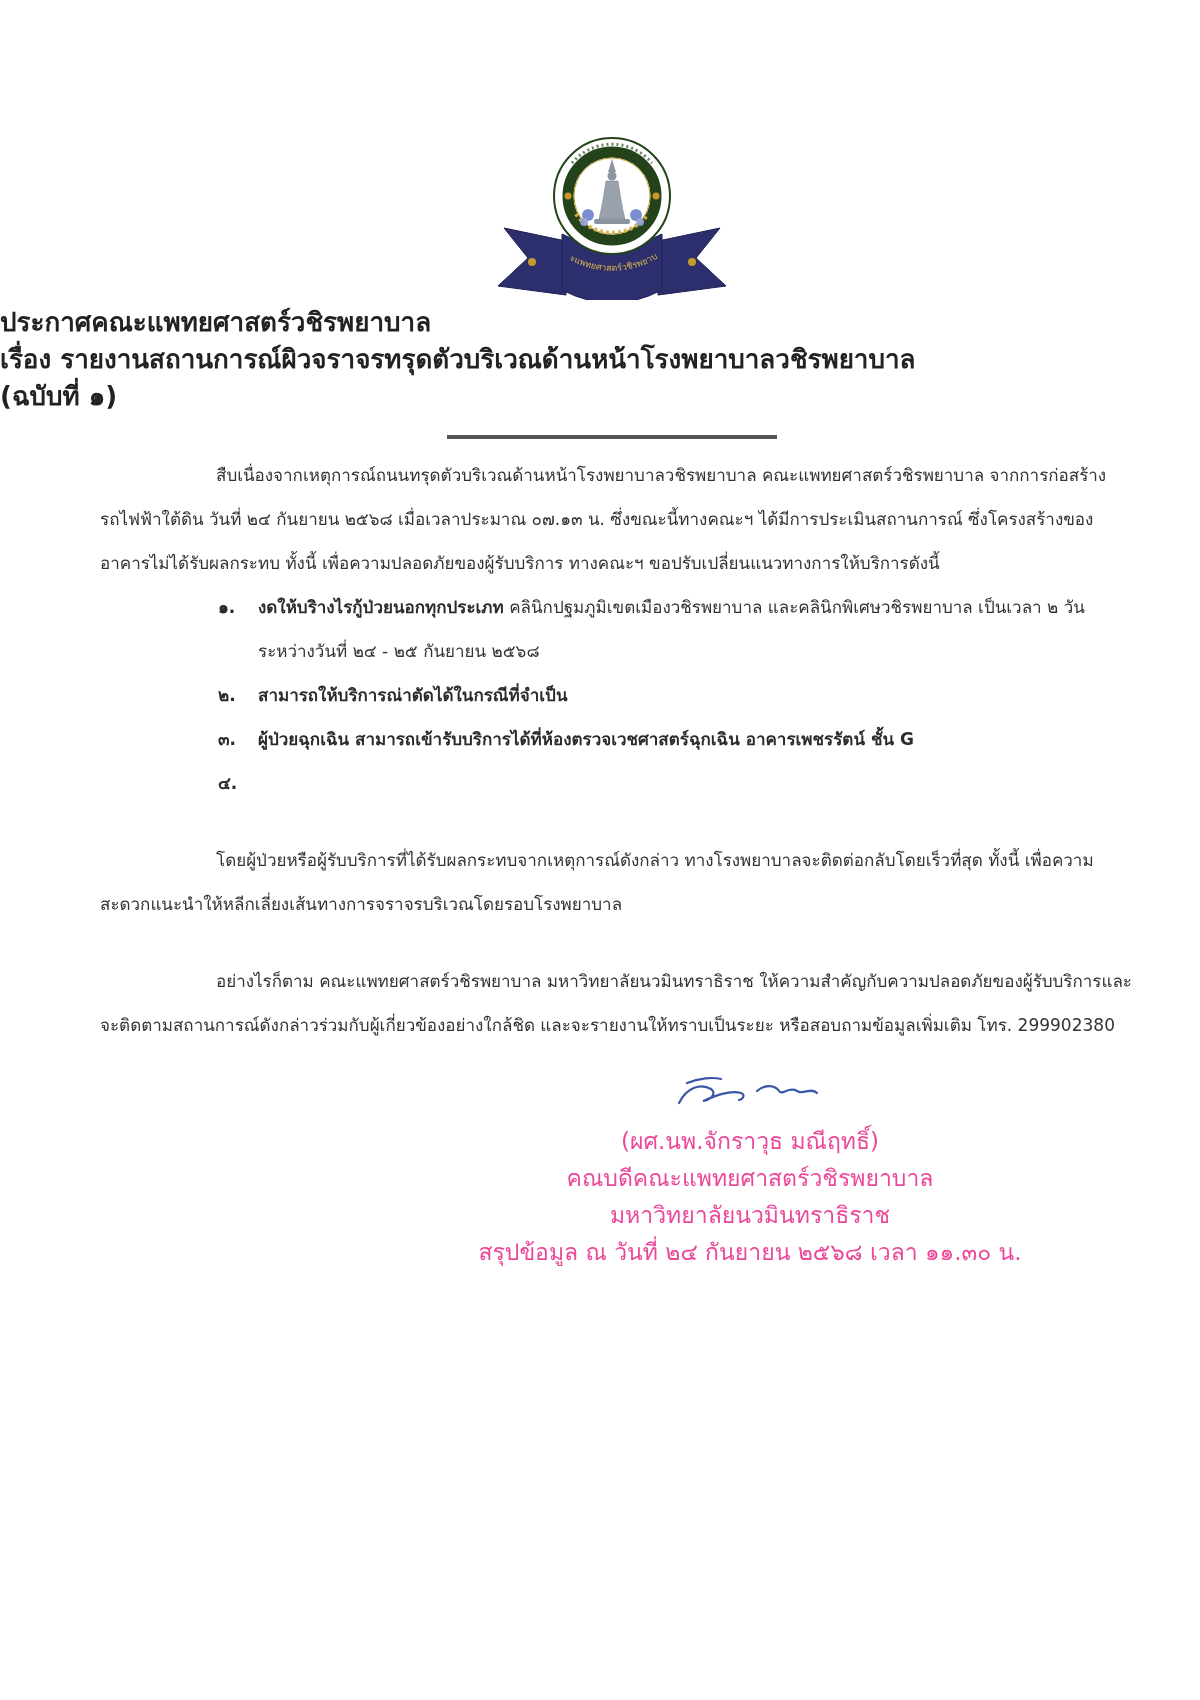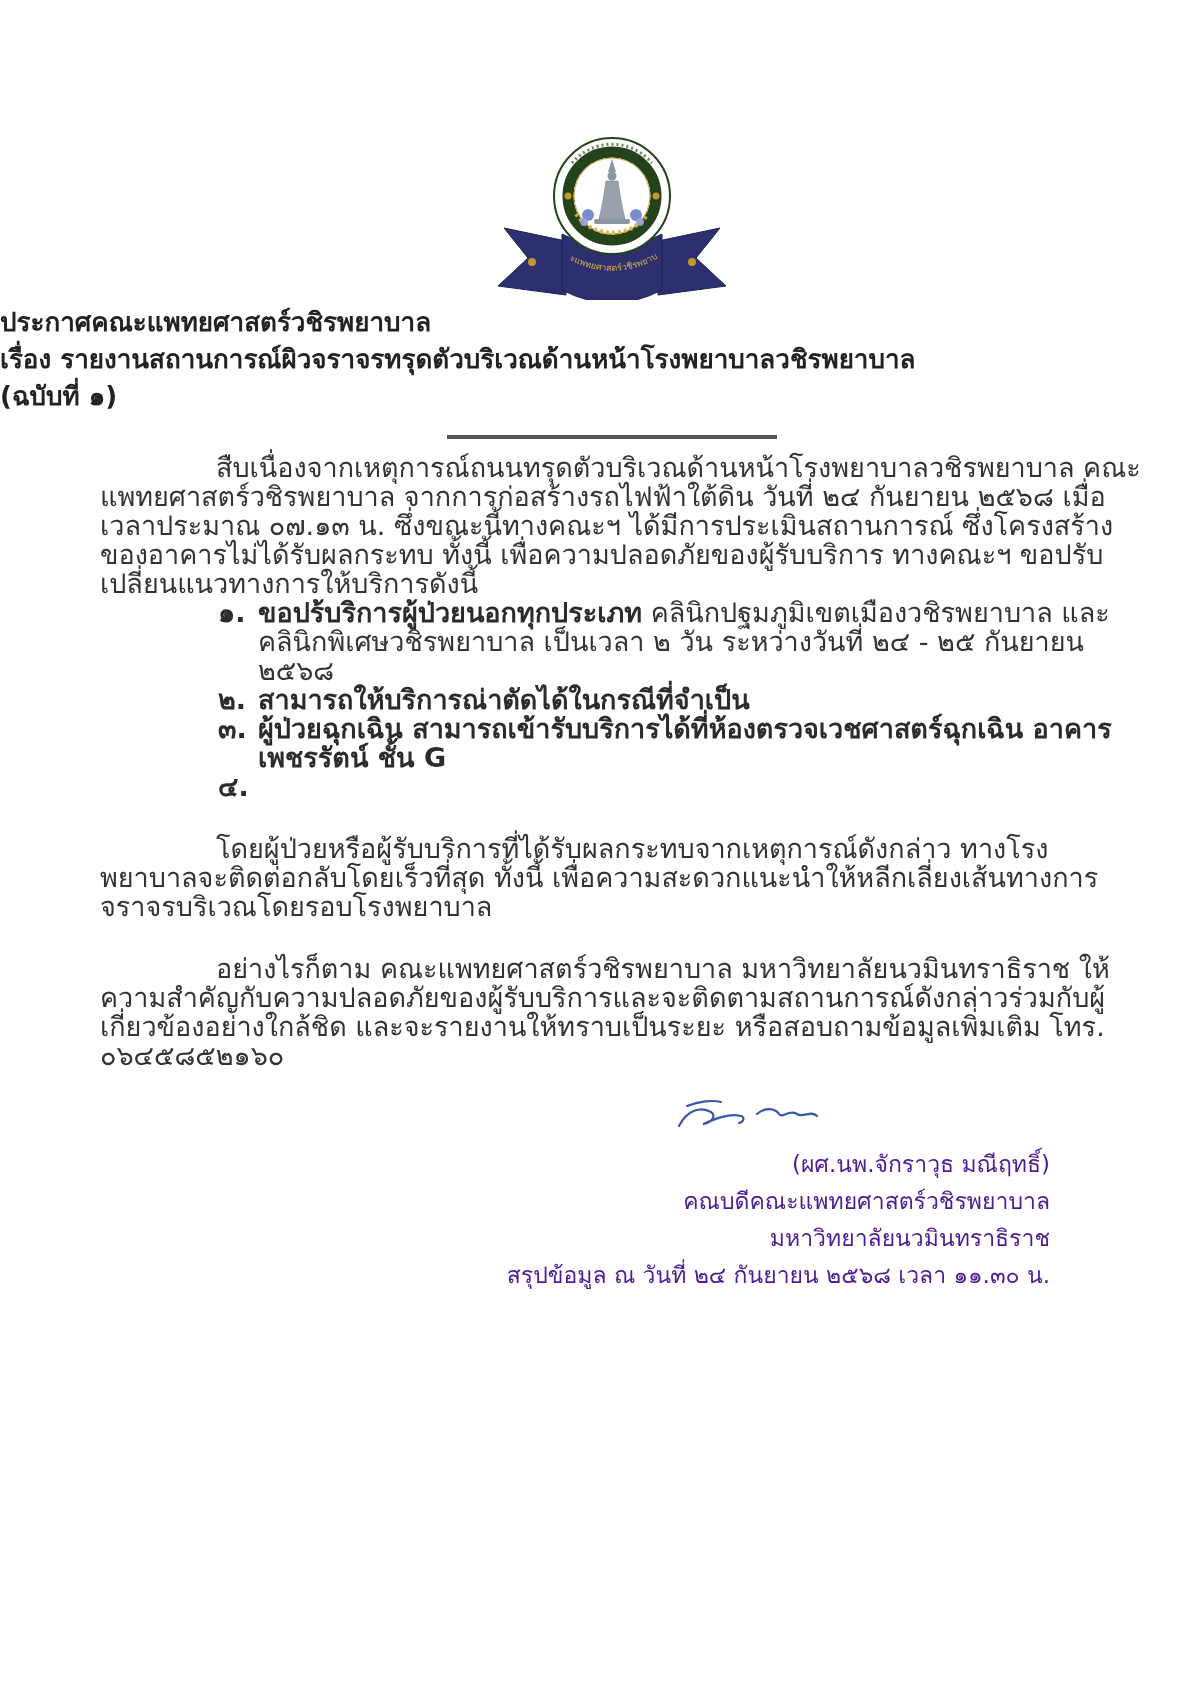--- a/index.html
+++ b/index.html
@@ -6,29 +6,29 @@
   html,body { background:#ffffff; }
   .page {
     width:1200px; height:1700px; margin:0 auto; background:#ffffff;
     font-family:"DejaVu Sans", sans-serif; color:#333; overflow:hidden; position:relative;
   }
   .logo-wrap { display:flex; justify-content:center; padding-top:132px; }
   .logo-wrap svg { transform:translateX(12px); }
   .title-block { text-align:left; margin-top:4px; font-weight:bold; color:#222; }
   .title-line { font-size:26px; line-height:37px; }
   .divider { width:330px; height:4px; background:#555; margin:20px auto 0 auto; transform:translateX(12px); }
-  .content { margin:14px 58px 0 100px; font-size:27px; line-height:29px; color:#333; }
+  .content { margin:14px 58px 0 100px; font-size:17px; line-height:44px; color:#333; }
   .para { text-indent:116px; }
   .gap { margin-top:33px; }
   .svc-list { list-style:none; margin-left:118px; }
   .li { display:flex; gap:10px; }
   .num { font-weight:bold; min-width:30px; color:#2b2b2b; flex:0 0 auto; }
   .li-text { color:#333; }
   .li-text b { font-weight:bold; color:#2b2b2b; }
-  .sign-block { width:600px; margin:26px 150px 0 auto; text-align:right; font-size:23px; line-height:37px; color:#4c1d95; }
+  .sign-block { width:600px; margin:26px 150px 0 auto; text-align:center; font-size:23px; line-height:37px; color:#ec4899; }
   .sig-svg { display:block; margin:0 auto 6px auto; }
 </style>
 </head>
 <body>
 
 <div class="page">
 
   <div class="logo-wrap">
     <svg width="284" height="168" viewBox="0 0 284 168">
 
@@ -69,38 +69,38 @@
   </div>
 
   <div class="divider"></div>
 
   <div class="content">
     <p class="para">สืบเนื่องจากเหตุการณ์ถนนทรุดตัวบริเวณด้านหน้าโรงพยาบาลวชิรพยาบาล คณะแพทยศาสตร์วชิรพยาบาล จากการก่อสร้างรถไฟฟ้าใต้ดิน วันที่ ๒๔ กันยายน ๒๕๖๘ เมื่อเวลาประมาณ ๐๗.๑๓ น. ซึ่งขณะนี้ทางคณะฯ ได้มีการประเมินสถานการณ์ ซึ่งโครงสร้างของอาคารไม่ได้รับผลกระทบ ทั้งนี้ เพื่อความปลอดภัยของผู้รับบริการ ทางคณะฯ ขอปรับเปลี่ยนแนวทางการให้บริการดังนี้</p>
 
     <ol class="svc-list">
       <li class="li">
         <span class="num">๑.</span>
-        <span class="li-text"><b>ขอปร้บริการผู้ป่วยนอกทุกประเภท</b><span> คลินิกปฐมภูมิเขตเมืองวชิรพยาบาล และคลินิกพิเศษวชิรพยาบาล เป็นเวลา ๒ วัน ระหว่างวันที่ ๒๔ - ๒๕ กันยายน ๒๕๖๘</span></span>
+        <span class="li-text"><b>งดให้บริางไรกู้ป่วยนอกทุกประเภท</b><span> คลินิกปฐมภูมิเขตเมืองวชิรพยาบาล และคลินิกพิเศษวชิรพยาบาล เป็นเวลา ๒ วัน ระหว่างวันที่ ๒๔ - ๒๕ กันยายน ๒๕๖๘</span></span>
       </li>
       <li class="li">
         <span class="num">๒.</span>
         <span class="li-text"><b>สามารถให้บริการณ่าตัดได้ในกรณีที่จำเป็น</b><span></span></span>
       </li>
       <li class="li">
         <span class="num">๓.</span>
         <span class="li-text"><b>ผู้ป่วยฉุกเฉิน สามารถเข้ารับบริการได้ที่ห้องตรวจเวชศาสตร์ฉุกเฉิน อาคารเพชรรัตน์ ชั้น G</b><span></span></span>
       </li>
       <li class="li">
         <span class="num">๔.</span>
       </li>
     </ol>
 
     <p class="para gap">โดยผู้ป่วยหรือผู้รับบริการที่ได้รับผลกระทบจากเหตุการณ์ดังกล่าว ทางโรงพยาบาลจะติดต่อกลับโดยเร็วที่สุด ทั้งนี้ เพื่อความสะดวกแนะนำให้หลีกเลี่ยงเส้นทางการจราจรบริเวณโดยรอบโรงพยาบาล</p>
 
-    <p class="para gap">อย่างไรก็ตาม คณะแพทยศาสตร์วชิรพยาบาล มหาวิทยาลัยนวมินทราธิราช ให้ความสำคัญกับความปลอดภัยของผู้รับบริการและจะติดตามสถานการณ์ดังกล่าวร่วมกับผู้เกี่ยวข้องอย่างใกล้ชิด และจะรายงานให้ทราบเป็นระยะ หรือสอบถามข้อมูลเพิ่มเติม โทร. ๐๖๔๕๘๕๒๑๖๐</p>
+    <p class="para gap">อย่างไรก็ตาม คณะแพทยศาสตร์วชิรพยาบาล มหาวิทยาลัยนวมินทราธิราช ให้ความสำคัญกับความปลอดภัยของผู้รับบริการและจะติดตามสถานการณ์ดังกล่าวร่วมกับผู้เกี่ยวข้องอย่างใกล้ชิด และจะรายงานให้ทราบเป็นระยะ หรือสอบถามข้อมูลเพิ่มเติม โทร. 299902380</p>
   </div>
 
   <div class="sign-block">
     <svg class="sig-svg" width="170" height="44" viewBox="0 0 170 44">
       <g fill="none" stroke="#3b57a7" stroke-width="2.2" stroke-linecap="round">
         <path d="M22 10 C 34 5, 48 4, 56 6"></path>
         <path d="M14 30 C 22 14, 36 10, 46 16 C 52 20, 46 27, 38 28 C 50 23, 64 17, 76 20 C 80 21, 79 26, 74 27"></path>
         <path d="M92 18 C 100 11, 110 12, 114 18 C 117 23, 124 13, 132 18 C 138 22, 146 14, 152 20"></path>
       </g>
     </svg>

